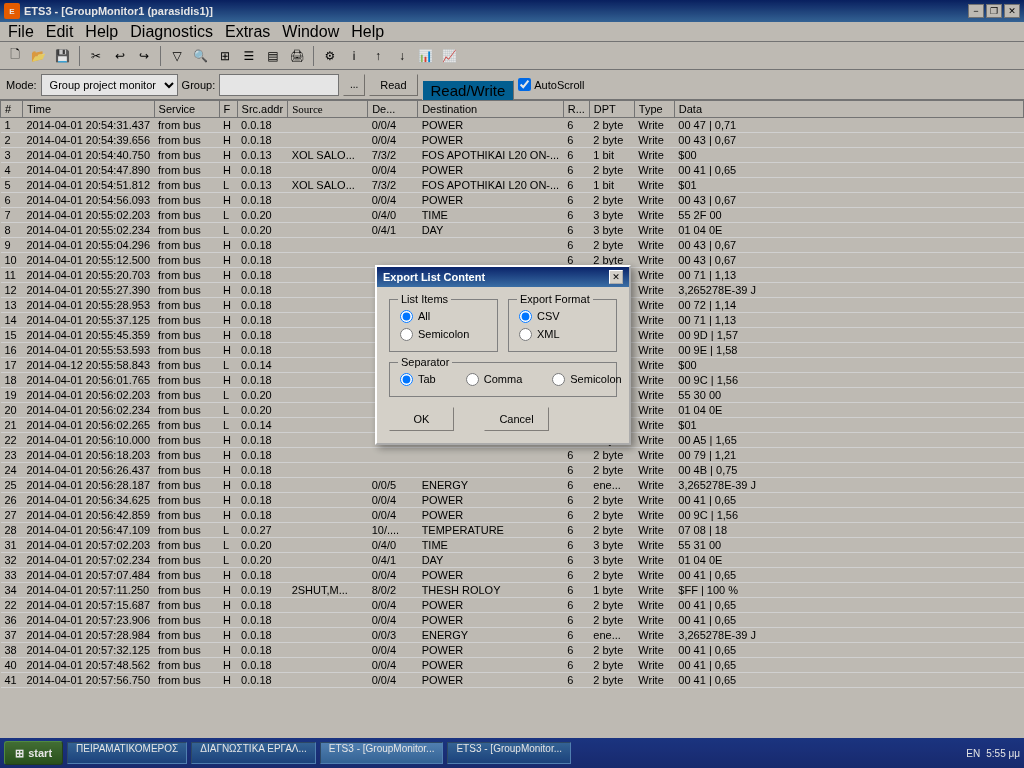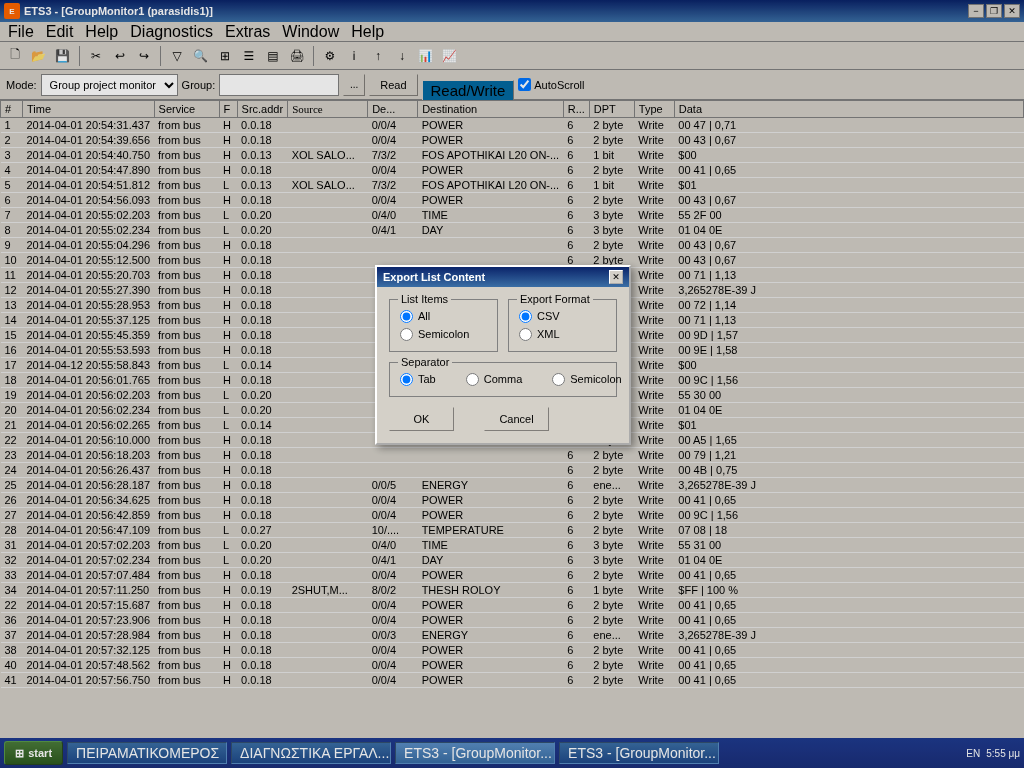--- a/index.html
+++ b/index.html
@@ -37,21 +37,21 @@
     
     
     .status-bar { background: #d4d0c8; height: 22px; display: flex; align-items: center; border-top: 1px solid #808080; padding: 0 4px; font-size: 11px; }
     .status-left { width: 200px; padding: 0 6px; }
     .status-center { flex: 1; border: 1px inset #808080; background: white; height: 18px; display: flex; align-items: center; padding: 0 6px; margin: 0 4px; }
     .status-right { width: 60px; border: 1px inset #808080; background: white; height: 18px; display: flex; align-items: center; padding: 0 4px; }
 
     
     .taskbar { background: linear-gradient(to bottom, #1f3a8f, #1a2f7a); height: 30px; display: flex; align-items: center; padding: 0 4px; gap: 4px; position: fixed; bottom: 0; left: 0; width: 1024px; }
     .start-btn { background: linear-gradient(to bottom, #4a7a3a, #2d5a1f); color: white; border: 1px outset #5a9a4a; height: 24px; padding: 0 10px; cursor: pointer; font-size: 11px; font-weight: bold; border-radius: 3px; display: flex; align-items: center; gap: 4px; }
-    .taskbar-item { background: linear-gradient(to bottom, #3a6ea5, #1f4a8a); color: white; border: 1px inset #5a8ec5; height: 22px; padding: 0 8px; cursor: pointer; font-size: 14px; display: flex; align-items: center; min-width: 120px; max-width: 160px; overflow: hidden; white-space: nowrap; }
+    .taskbar-item { background: linear-gradient(to bottom, #3a6ea5, #1f4a8a); color: white; border: 1px inset #5a8ec5; height: 22px; padding: 0 8px; cursor: pointer; font-size: 10px; display: flex; align-items: flex-start; min-width: 120px; max-width: 160px; overflow: hidden; white-space: nowrap; }
     .taskbar-item.active { background: linear-gradient(to bottom, #5a8ec5, #3a6ea5); }
     .taskbar-right { margin-left: auto; display: flex; align-items: center; gap: 6px; color: white; font-size: 10px; }
 
     
     .dialog-overlay { position: fixed; top: 0; left: 0; width: 100%; height: 100%; background: rgba(0,0,0,0.1); display: flex; align-items: center; justify-content: center; z-index: 1000; }
     .dialog { background: #d4d0c8; border: 2px outset #ffffff; width: 256px; box-shadow: 3px 3px 8px rgba(0,0,0,0.4); position: absolute; left: 375px; top: 265px; }
     .dialog-title { background: linear-gradient(to bottom, #0a246a, #3a6ea5); color: white; height: 20px; display: flex; align-items: center; justify-content: space-between; padding: 0 6px; font-size: 11px; font-weight: bold; }
     .dialog-close { width: 14px; height: 14px; background: #d4d0c8; border: 1px outset #ffffff; cursor: pointer; display: flex; align-items: center; justify-content: center; font-size: 9px; color: black; }
     .dialog-body { padding: 12px; }
     .dialog-section { border: 1px solid #808080; padding: 10px; margin-bottom: 10px; position: relative; }

